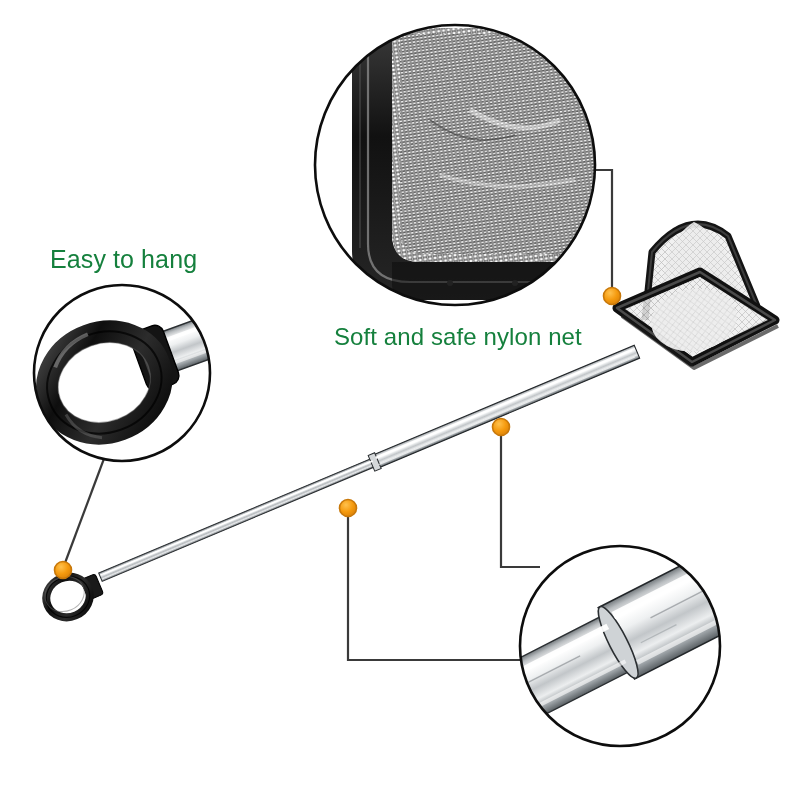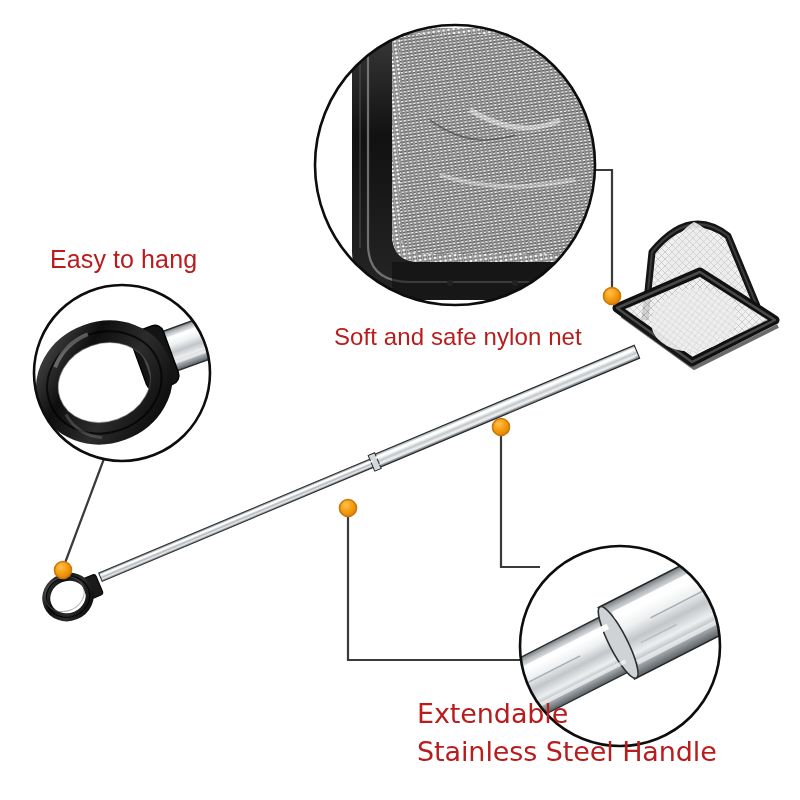--- a/index.html
+++ b/index.html
@@ -17,21 +17,21 @@
     font-family: "Liberation Sans", sans-serif;
   }
   #art {
     position: absolute;
     left: 0; top: 0;
     width: 800px;
     height: 800px;
   }
   .label {
     position: absolute;
-    color: #b91c1c;
+    color: #15803d;
     white-space: nowrap;
     line-height: 1.0;
   }
   #label-hang {
     left: 50px;
     top: 247px;
     font-size: 25px;
     font-family: "Liberation Sans", sans-serif;
     letter-spacing: 0.1px;
   }
@@ -268,18 +268,14 @@
       <circle cx="501" cy="427" r="8.5" fill="url(#dotGrad)" stroke="#c8780a" stroke-width="1.6"></circle>
       <circle cx="348" cy="508" r="8.5" fill="url(#dotGrad)" stroke="#c8780a" stroke-width="1.6"></circle>
       <circle cx="63" cy="570" r="8.5" fill="url(#dotGrad)" stroke="#c8780a" stroke-width="1.6"></circle>
     </g>
   </svg>
 
   <div class="label" id="label-hang">Easy to hang</div>
 
   <div class="label" id="label-net">Soft and safe nylon net</div>
 
-  <div class="label" id="label-handle">
-    <span class="line1">Extendable</span>
-    <span class="line2">Stainless Steel Handle</span>
-  </div>
 
 </div>
 
 </body></html>

